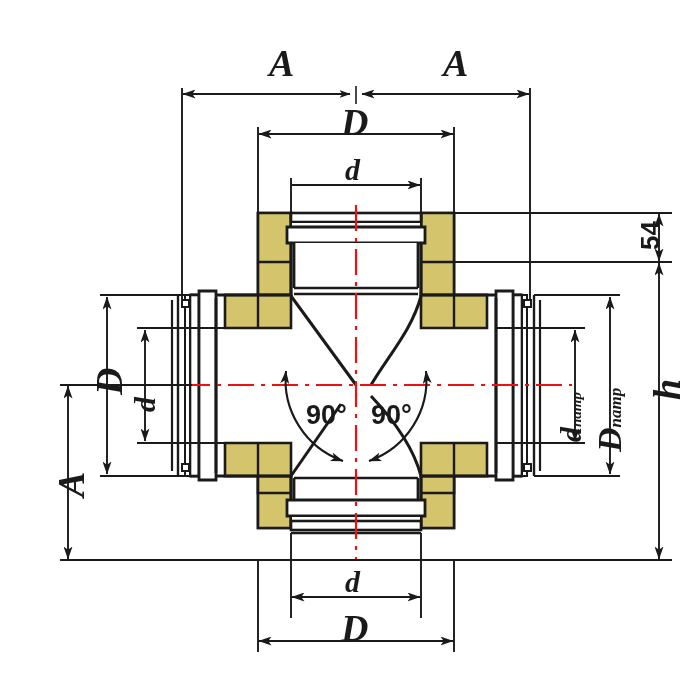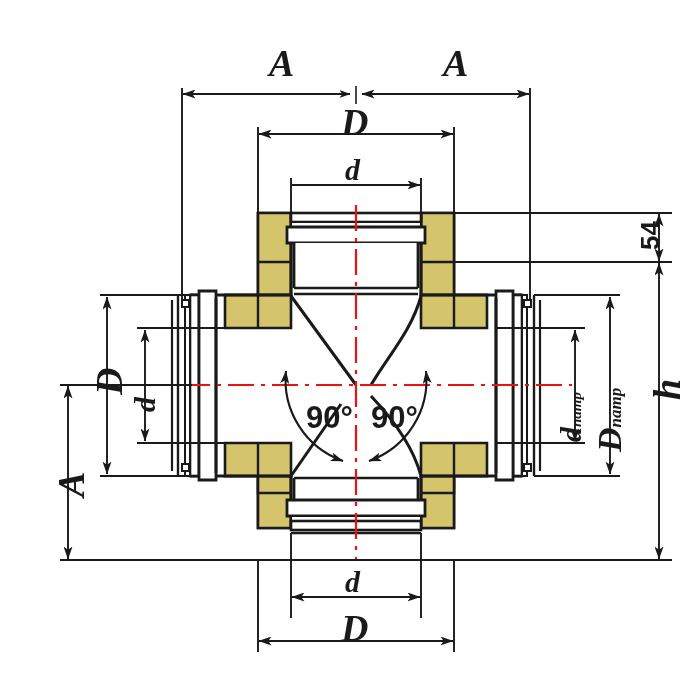--- a/index.html
+++ b/index.html
@@ -4,21 +4,21 @@
 <title>Technical Drawing</title>
 <style>
   html,body{margin:0;padding:0;background:#ffffff;}
   body{font-family:"Liberation Serif",serif;}
   #stage{position:relative;width:700px;height:700px;background:#ffffff;overflow:hidden;}
   #stage svg{position:absolute;left:0;top:0;}
   .lbl{position:absolute;font-family:"Liberation Serif",serif;font-style:italic;font-weight:bold;color:#1a1a1a;white-space:nowrap;line-height:1;}
   .lbl .sub{font-size:0.5em;font-style:italic;font-weight:bold;}
   .big{font-size:38px;}
   .mid{font-size:30px;}
-  .ang{font-size:31px;font-style:normal;font-family:"Liberation Sans",sans-serif;font-weight:bold;text-align:center;}
+  .ang{font-size:27px;font-style:normal;font-family:"Liberation Sans",sans-serif;font-weight:bold;text-align:center;}
   .num{font-size:26px;font-style:normal;font-family:"Liberation Sans",sans-serif;font-weight:bold;}
   .r90{transform:rotate(-90deg);transform-origin:0 0;}
 </style>
 </head>
 <body>
 
 <div id="stage">
 
 <svg width="700" height="700" viewBox="0 0 700 700">
 

